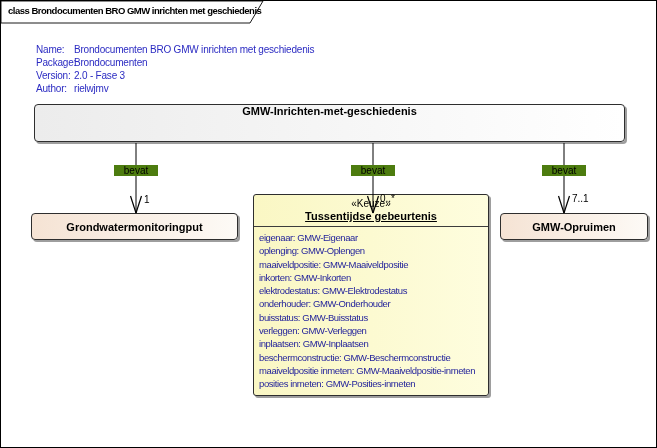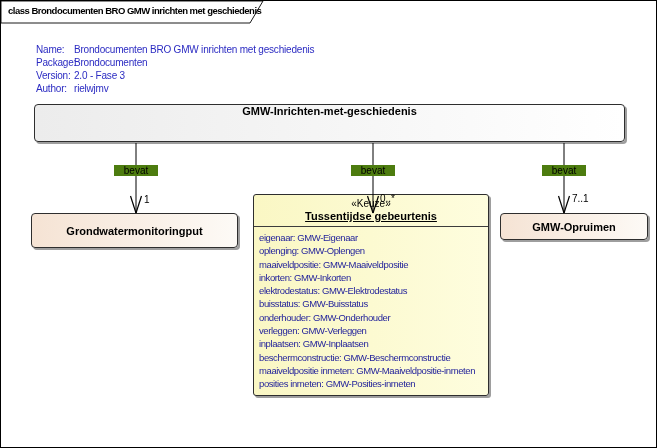--- a/index.html
+++ b/index.html
@@ -40,21 +40,21 @@
   
   .uml-box{
     position:absolute;border:1.5px solid #2e2e2e;border-radius:4px;
     box-shadow:2px 2px 0 #9e9e9e;box-sizing:border-box;
   }
   .peach{
     background:linear-gradient(to right,#f5e3d4,#fdfaf6);
     display:flex;align-items:center;justify-content:center;
     font-size:11px;font-weight:bold;
   }
-  .left-class{left:30px;top:212px;width:207px;height:35px;}
+  .left-class{left:30px;top:212px;width:207px;height:27px;}
   .right-class{left:499px;top:212px;width:148px;height:27px;}
   .keuze{
     left:252px;top:193px;width:236px;border-radius:3px;
     background:linear-gradient(to right,#faf7c4,#fefdde);
   }
   .keuze-header{padding:3px 4px 4px;text-align:center;border-bottom:1px solid #3c3c3c;}
   .stereotype{font-size:10px;}
   .keuze-name{font-size:11px;font-weight:bold;text-decoration:underline;margin-top:1px;}
   .attrs{
     padding:4px 0 4px 5px;font-size:9.5px;letter-spacing:-0.4px;
@@ -126,22 +126,22 @@
     <div class="keuze-header">
       <div class="stereotype">«Keuze»</div>
       <div class="keuze-name">Tussentijdse gebeurtenis</div>
     </div>
     <div class="attrs">
       <div>eigenaar: GMW-Eigenaar</div>
       <div>oplenging: GMW-Oplengen</div>
       <div>maaiveldpositie: GMW-Maaiveldpositie</div>
       <div>inkorten: GMW-Inkorten</div>
       <div>elektrodestatus: GMW-Elektrodestatus</div>
+      <div>onderhouder: GMW-Onderhouder</div>
       <div>buisstatus: GMW-Buisstatus</div>
-      <div>onderhouder: GMW-Onderhouder</div>
       <div>verleggen: GMW-Verleggen</div>
       <div>inplaatsen: GMW-Inplaatsen</div>
       <div>beschermconstructie: GMW-Beschermconstructie</div>
       <div>maaiveldpositie inmeten: GMW-Maaiveldpositie-inmeten</div>
       <div>posities inmeten: GMW-Posities-inmeten</div>
     </div>
   </div>
 
   <div class="uml-box peach right-class">
     <span>GMW-Opruimen</span>

